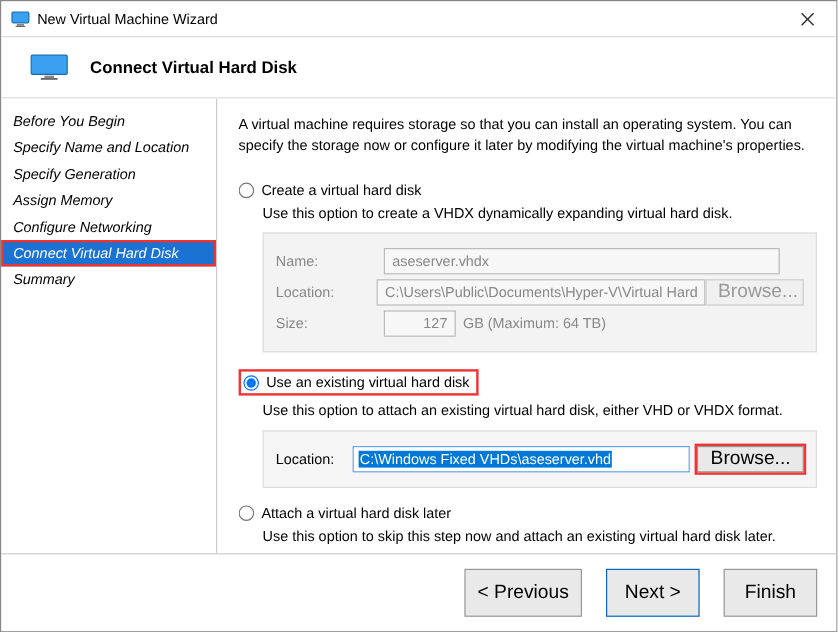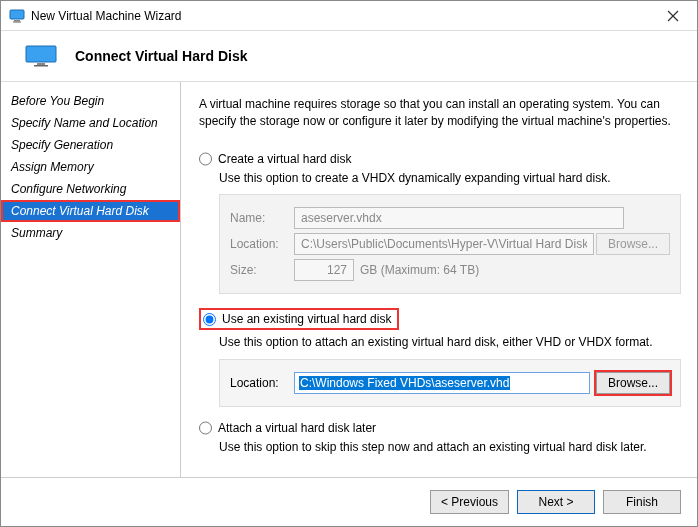--- a/index.html
+++ b/index.html
@@ -110,32 +110,33 @@
     width: 64px;
     color: #888;
   }
   .form-row input[type=text] {
     height: 22px;
     border: 1px solid #bbb;
     background: #fff;
     padding: 0 6px;
     font-size: 12px;
     font-family: inherit;
+    margin-left: 26px;
   }
   .form-row input[type=text]:disabled {
     background: #f7f7f7;
     color: #888;
   }
   .form-row .unit { margin-left: 6px; color: #888; }
   .btn {
     height: 22px;
     min-width: 74px;
     border: 1px solid #999;
     background: #e9e9e9;
-    font-size: 12px;
+    font-size: 16px;
     font-family: inherit;
     cursor: pointer;
     padding: 0 10px;
   }
   .btn:disabled {
     color: #999;
     background: #f0f0f0;
     border-color: #ccc;
     cursor: default;
   }
@@ -160,21 +161,21 @@
     color: #fff;
     padding: 0 1px;
   }
   .footer {
     border-top: 1px solid #ccc;
     padding: 12px 16px;
     display: flex;
     justify-content: flex-end;
     gap: 8px;
   }
-  .footer .btn { min-width: 78px; height: 24px; }
+  .footer .btn { min-width: 78px; height: 40px; margin-left: 12px; }
   .footer .btn.default { border: 1.5px solid #0a66c2; }
   svg.monitor-sm { width: 16px; height: 16px; }
   svg.monitor-lg { width: 32px; height: 22px; }
 </style>
 </head>
 <body>
 
 <div class="window">
 
   <div class="titlebar">

